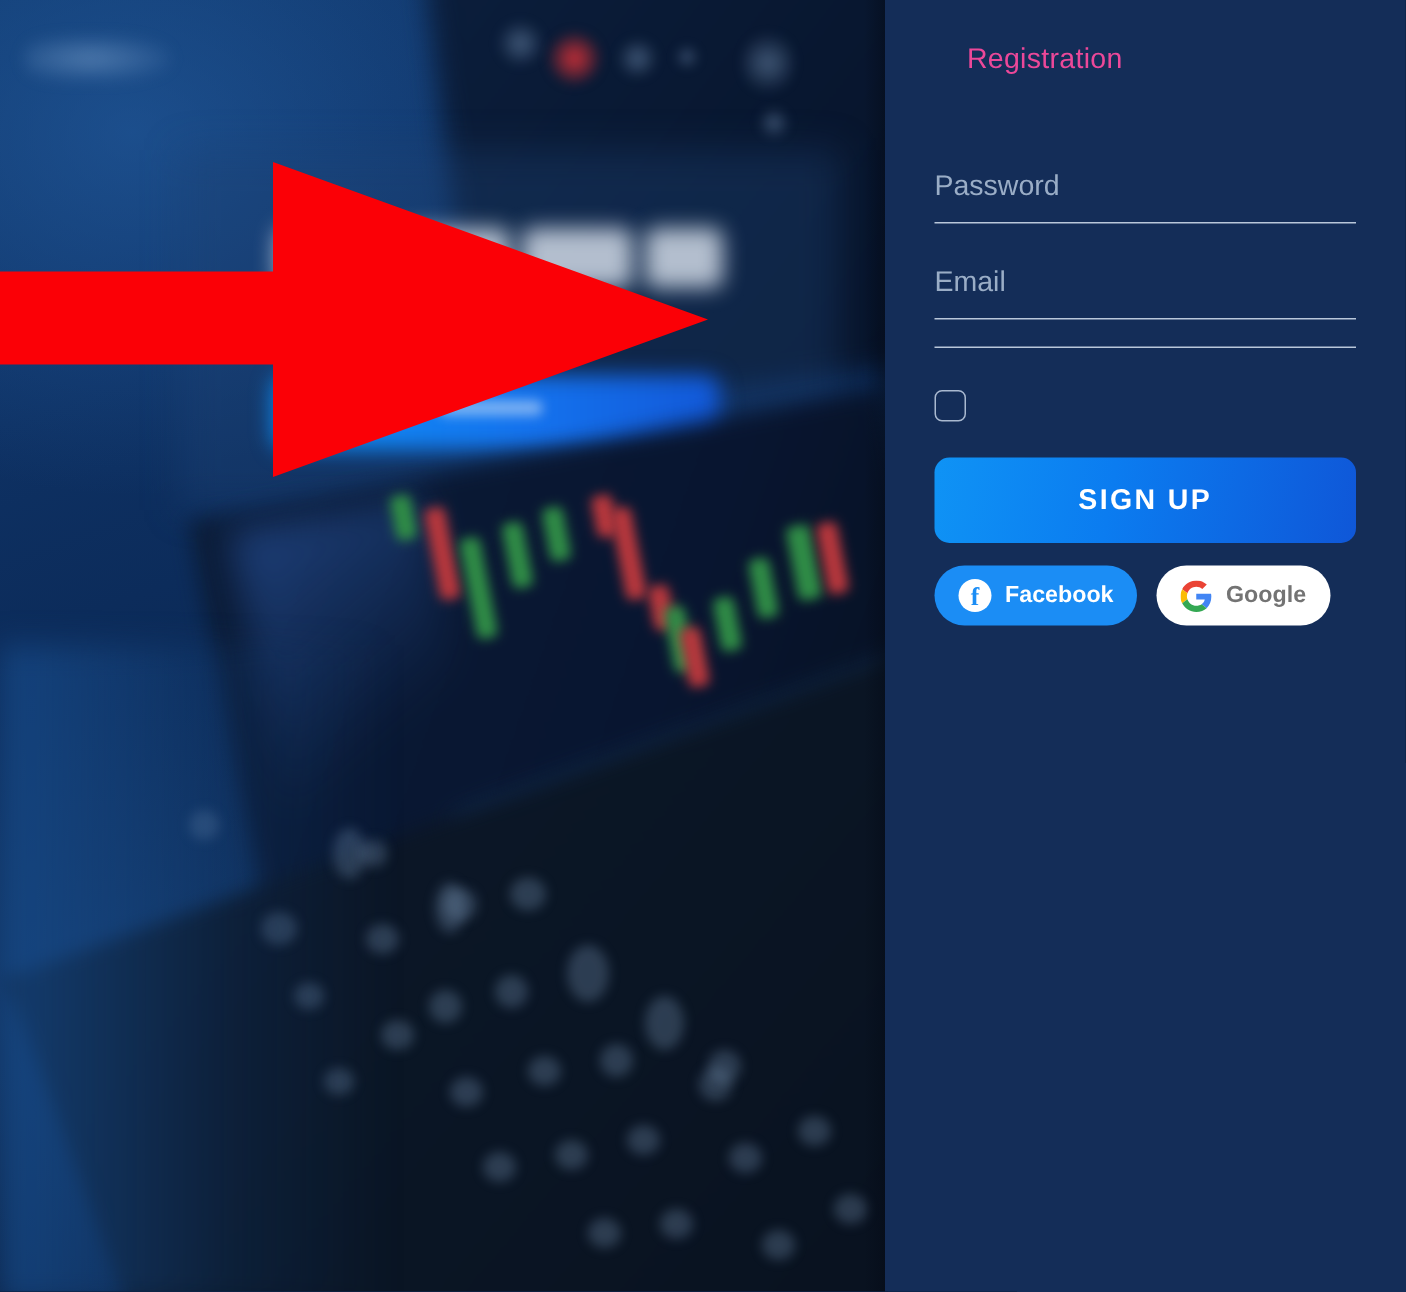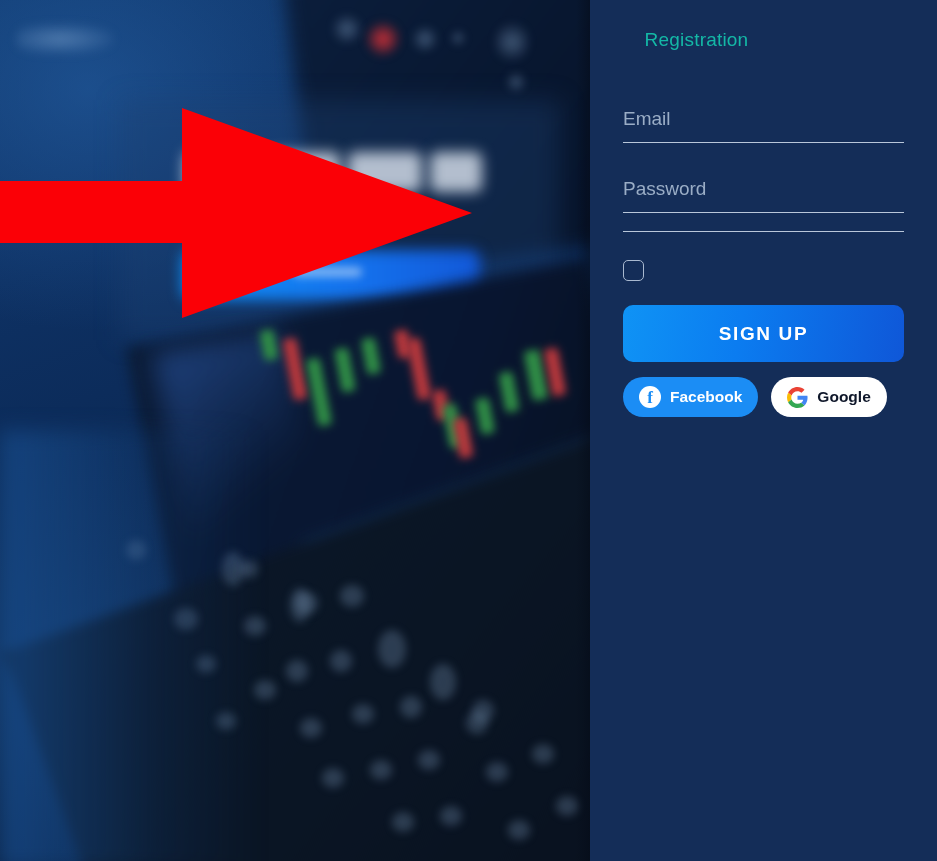--- a/index.html
+++ b/index.html
@@ -141,21 +141,21 @@
     background: #142d58;
   }
 
   .tabs { position: relative; height: 79px; }
   .tab {
     position: absolute; top: 0; height: 79px;
     display: flex; align-items: center; justify-content: center;
     font-size: 19px; letter-spacing: .2px;
     cursor: pointer; user-select: none;
   }
-  .tab-registration { left: 0; width: 203px; color: #14b8a6; padding-left: 10px; }
+  .tab-registration { left: 0; width: 203px; color: #ec4899; padding-left: 10px; }
   .tab-login {
     left: 173px; width: 174px;
     background: #0d1e3c; color: #c9d4e4;
   }
 
   .form-body { padding: 0 33px; }
 
   .field { position: relative; margin-top: 29px; }
   .field-underline {
     border-bottom: 1px solid #b9c7da;
@@ -216,21 +216,21 @@
 
   .social-row { display: flex; gap: 13px; margin-top: 15px; }
   .social-btn {
     display: flex; align-items: center; gap: 9px;
     height: 40px; padding: 0 16px;
     border-radius: 20px; border: none;
     font-size: 15.5px; font-weight: bold; cursor: pointer;
     font-family: "Liberation Sans", sans-serif;
   }
   .fb-btn { background: #1b8df5; color: #ffffff; }
-  .google-btn { background: #ffffff; color: #0f172a; }
+  .google-btn { background: #ffffff; color: #737373; }
   .fb-mark {
     width: 22px; height: 22px; border-radius: 50%;
     background: #ffffff; color: #1b8df5;
     display: flex; align-items: center; justify-content: center;
     font-size: 17px; font-weight: bold; font-family: "Liberation Serif", serif;
     line-height: 1;
   }
   .g-mark { width: 21px; height: 21px; display: block; }
 </style>
 </head>
@@ -321,26 +321,26 @@
   </svg>
 
   <div class="form-panel">
 
     <div class="tabs">
       <div class="tab tab-registration">Registration</div>
     </div>
 
     <div class="form-body">
 
+      <div class="field field-password field-underline">
+        <span class="field-placeholder">Password</span>
+      </div>
+
       <div class="field field-email field-underline">
         <span class="field-placeholder">Email</span>
-      </div>
-
-      <div class="field field-password field-underline">
-        <span class="field-placeholder">Password</span>
       </div>
 
       <div class="field field-promo field-underline">
       </div>
 
       <div class="agreement">
         <div class="checkbox"></div>
       </div>
 
       <button class="signup-btn">SIGN UP</button>

